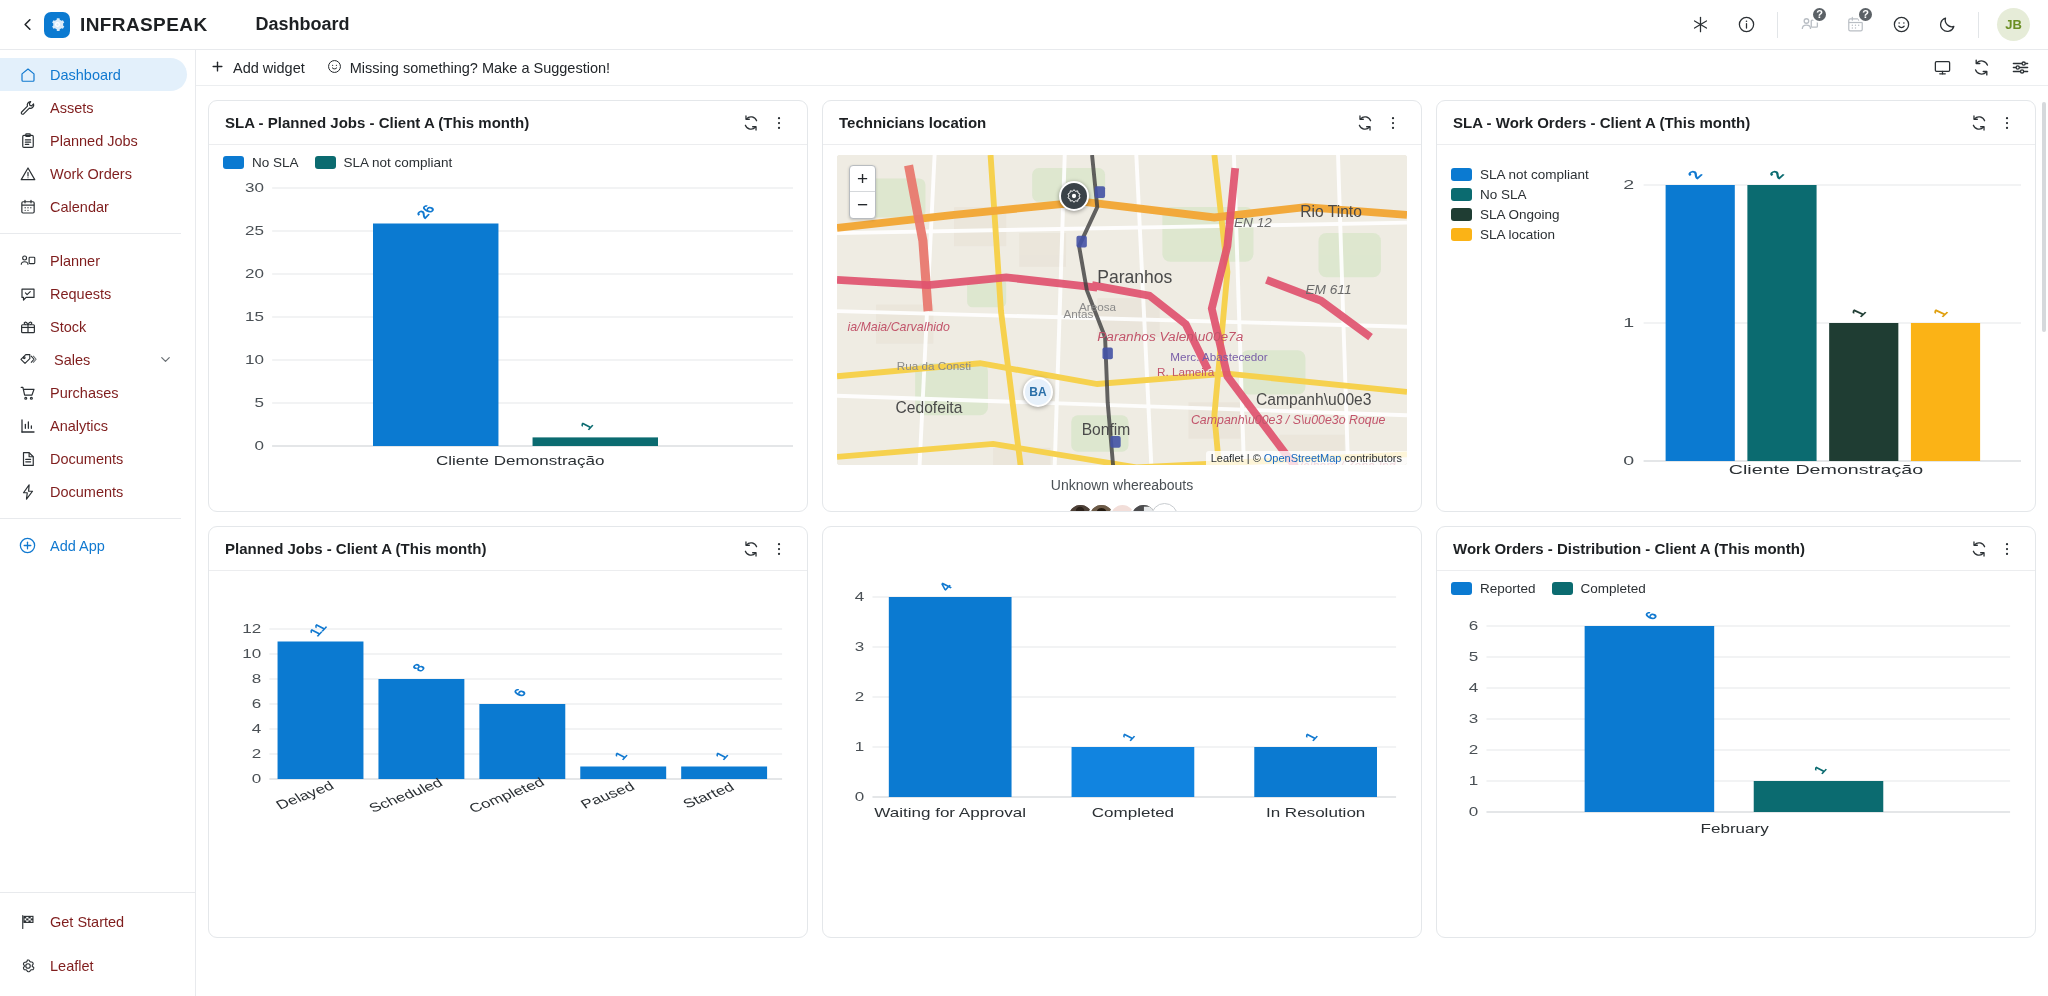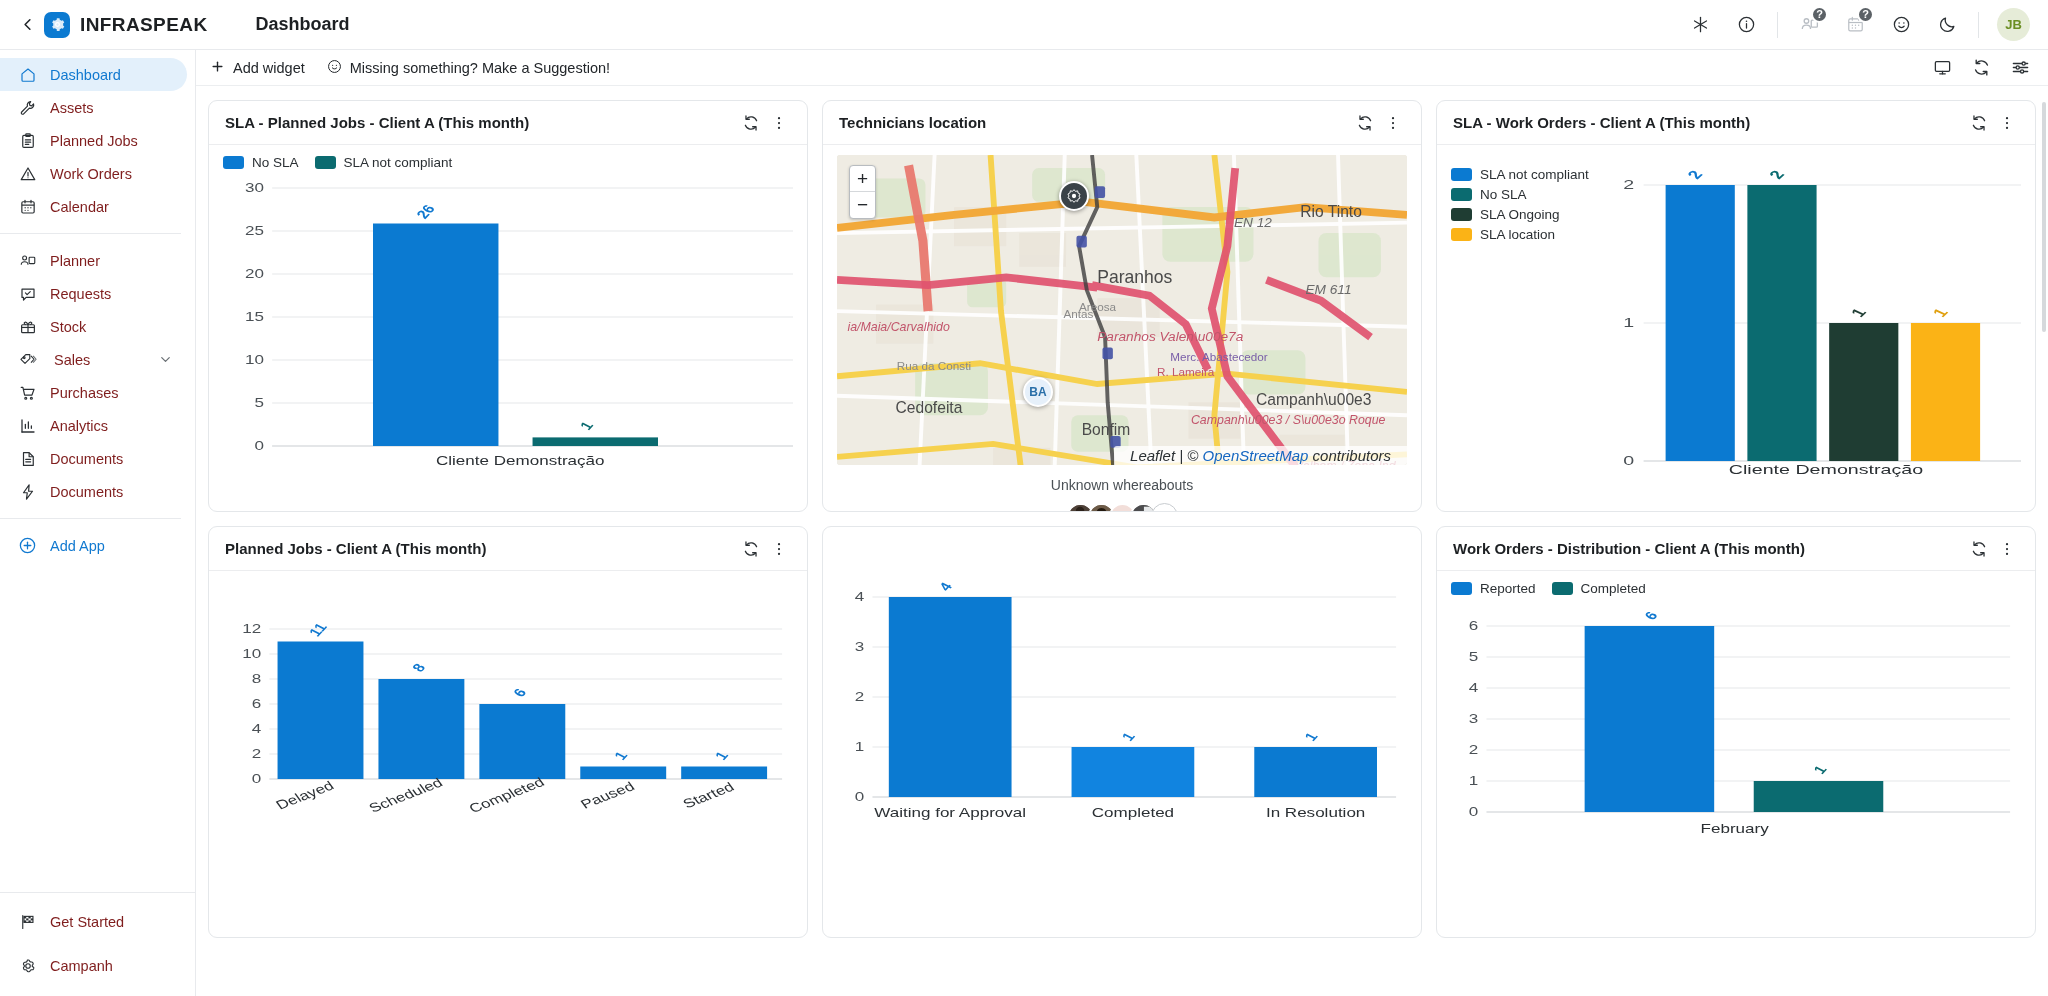--- a/index.html
+++ b/index.html
@@ -150,22 +150,22 @@
     border: 2px solid #fff; box-shadow: 0 1px 4px rgba(0,0,0,.4); cursor: pointer;
   }
   .map-chip {
     position: absolute; width: 30px; height: 30px; border-radius: 50%;
     background: #e6f0fa; color: #2a6fa8; font-size: 12px; font-weight: 700;
     display: flex; align-items: center; justify-content: center;
     border: 2px solid #fff; box-shadow: 0 1px 4px rgba(0,0,0,.35); cursor: pointer;
   }
   .map-attr {
     position: absolute; right: 0; bottom: 0;
-    background: rgba(255,255,255,.78); font-size: 15px; color: #2b3034;
-    padding: 1px 16px; border-radius: 3px 0 0 0; font-style: italic;
+    background: rgba(255,255,255,.78); font-size: 11px; color: #2b3034;
+    padding: 1px 5px; border-radius: 3px 0 0 0;
   }
   .map-attr a { color: #1566c0; text-decoration: none; }
   .who-row { display: flex; align-items: center; gap: 10px; margin-top: 12px; flex-direction: column; }
   .who-label { font-size: 14px; color: #4a5055; }
   .who-avs { display: flex; align-items: center; }
   .who-av {
     width: 27px; height: 27px; border-radius: 50%; margin-left: -6px;
     border: 2px solid #fff; overflow: hidden; cursor: pointer;
     display: flex; align-items: center; justify-content: center;
     font-size: 11.5px; font-weight: 700;
@@ -449,21 +449,21 @@
           <span>Get Started</span>
         </div>
         <div class="nav-gap"></div>
         <div class="nav-item">
           <span class="nv-ic">
               <svg width="18" height="18" viewBox="0 0 24 24" fill="none" stroke="currentColor" stroke-width="1.5">
                 <circle cx="12" cy="12" r="3"></circle>
                 <path d="M19.3 13.6a1.5 1.5 0 0 1 .3 1.65l-.5 1a1.5 1.5 0 0 1-1.4.8l-1.1-.07a7 7 0 0 1-1.4.8l-.45 1a1.5 1.5 0 0 1-1.37.9h-1.1a1.5 1.5 0 0 1-1.37-.9l-.45-1a7 7 0 0 1-1.4-.8l-1.1.07a1.5 1.5 0 0 1-1.4-.8l-.5-1a1.5 1.5 0 0 1 .3-1.65l.75-.82a7 7 0 0 1 0-1.6l-.75-.8a1.5 1.5 0 0 1-.3-1.66l.5-1a1.5 1.5 0 0 1 1.4-.8l1.1.08a7 7 0 0 1 1.4-.82l.45-1A1.5 1.5 0 0 1 11.45 4h1.1a1.5 1.5 0 0 1 1.37.9l.45 1c.5.22.97.5 1.4.82l1.1-.08a1.5 1.5 0 0 1 1.4.8l.5 1a1.5 1.5 0 0 1-.3 1.65l-.75.81a7 7 0 0 1 0 1.6z"></path>
               </svg>
             </span>
-          <span>Campanh</span>
+          <span>Leaflet</span>
         </div>
       </div>
     </div>
 
     <div class="main">
 
       <div class="widgetbar">
         <div class="wb-btn">
           <span><svg width="15" height="15" viewBox="0 0 24 24" fill="none" stroke="currentColor" stroke-width="2.2" stroke-linecap="round">
                 <line x1="12" y1="5" x2="12" y2="19"></line>

